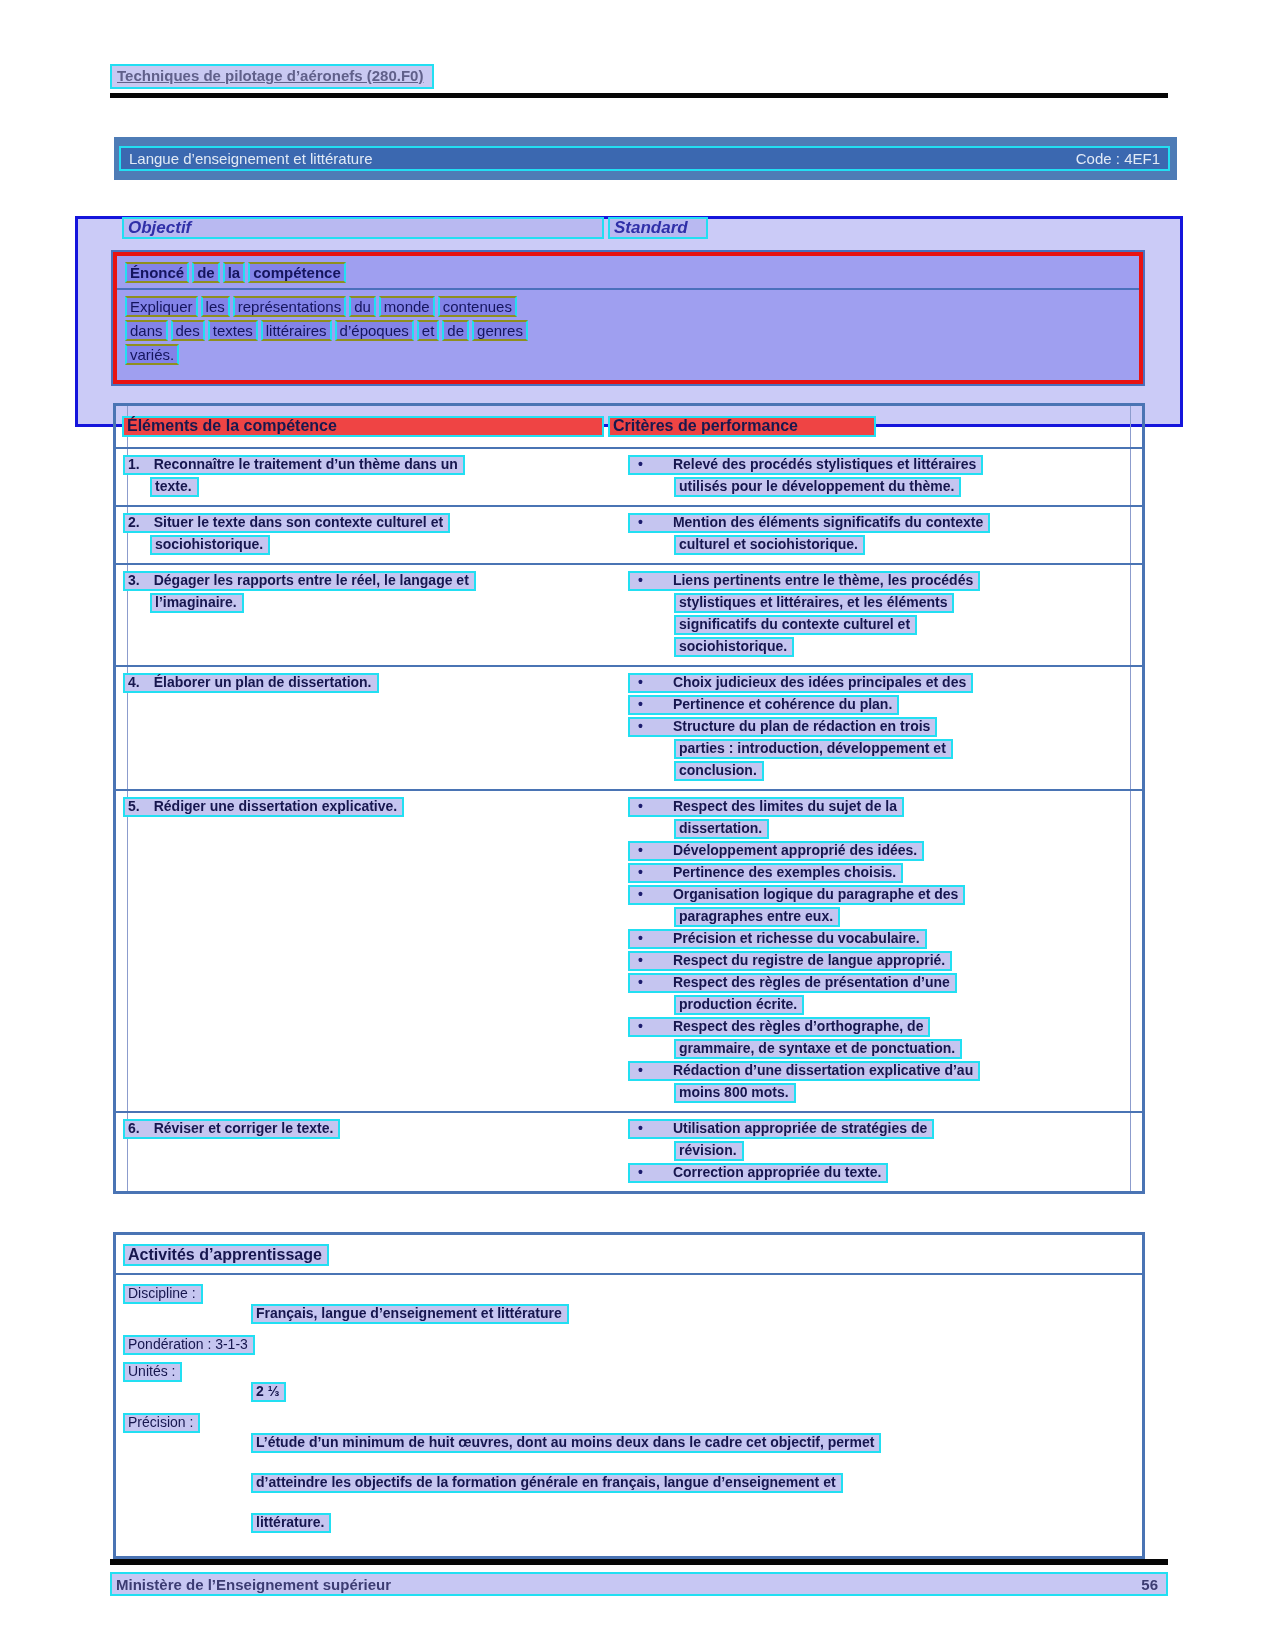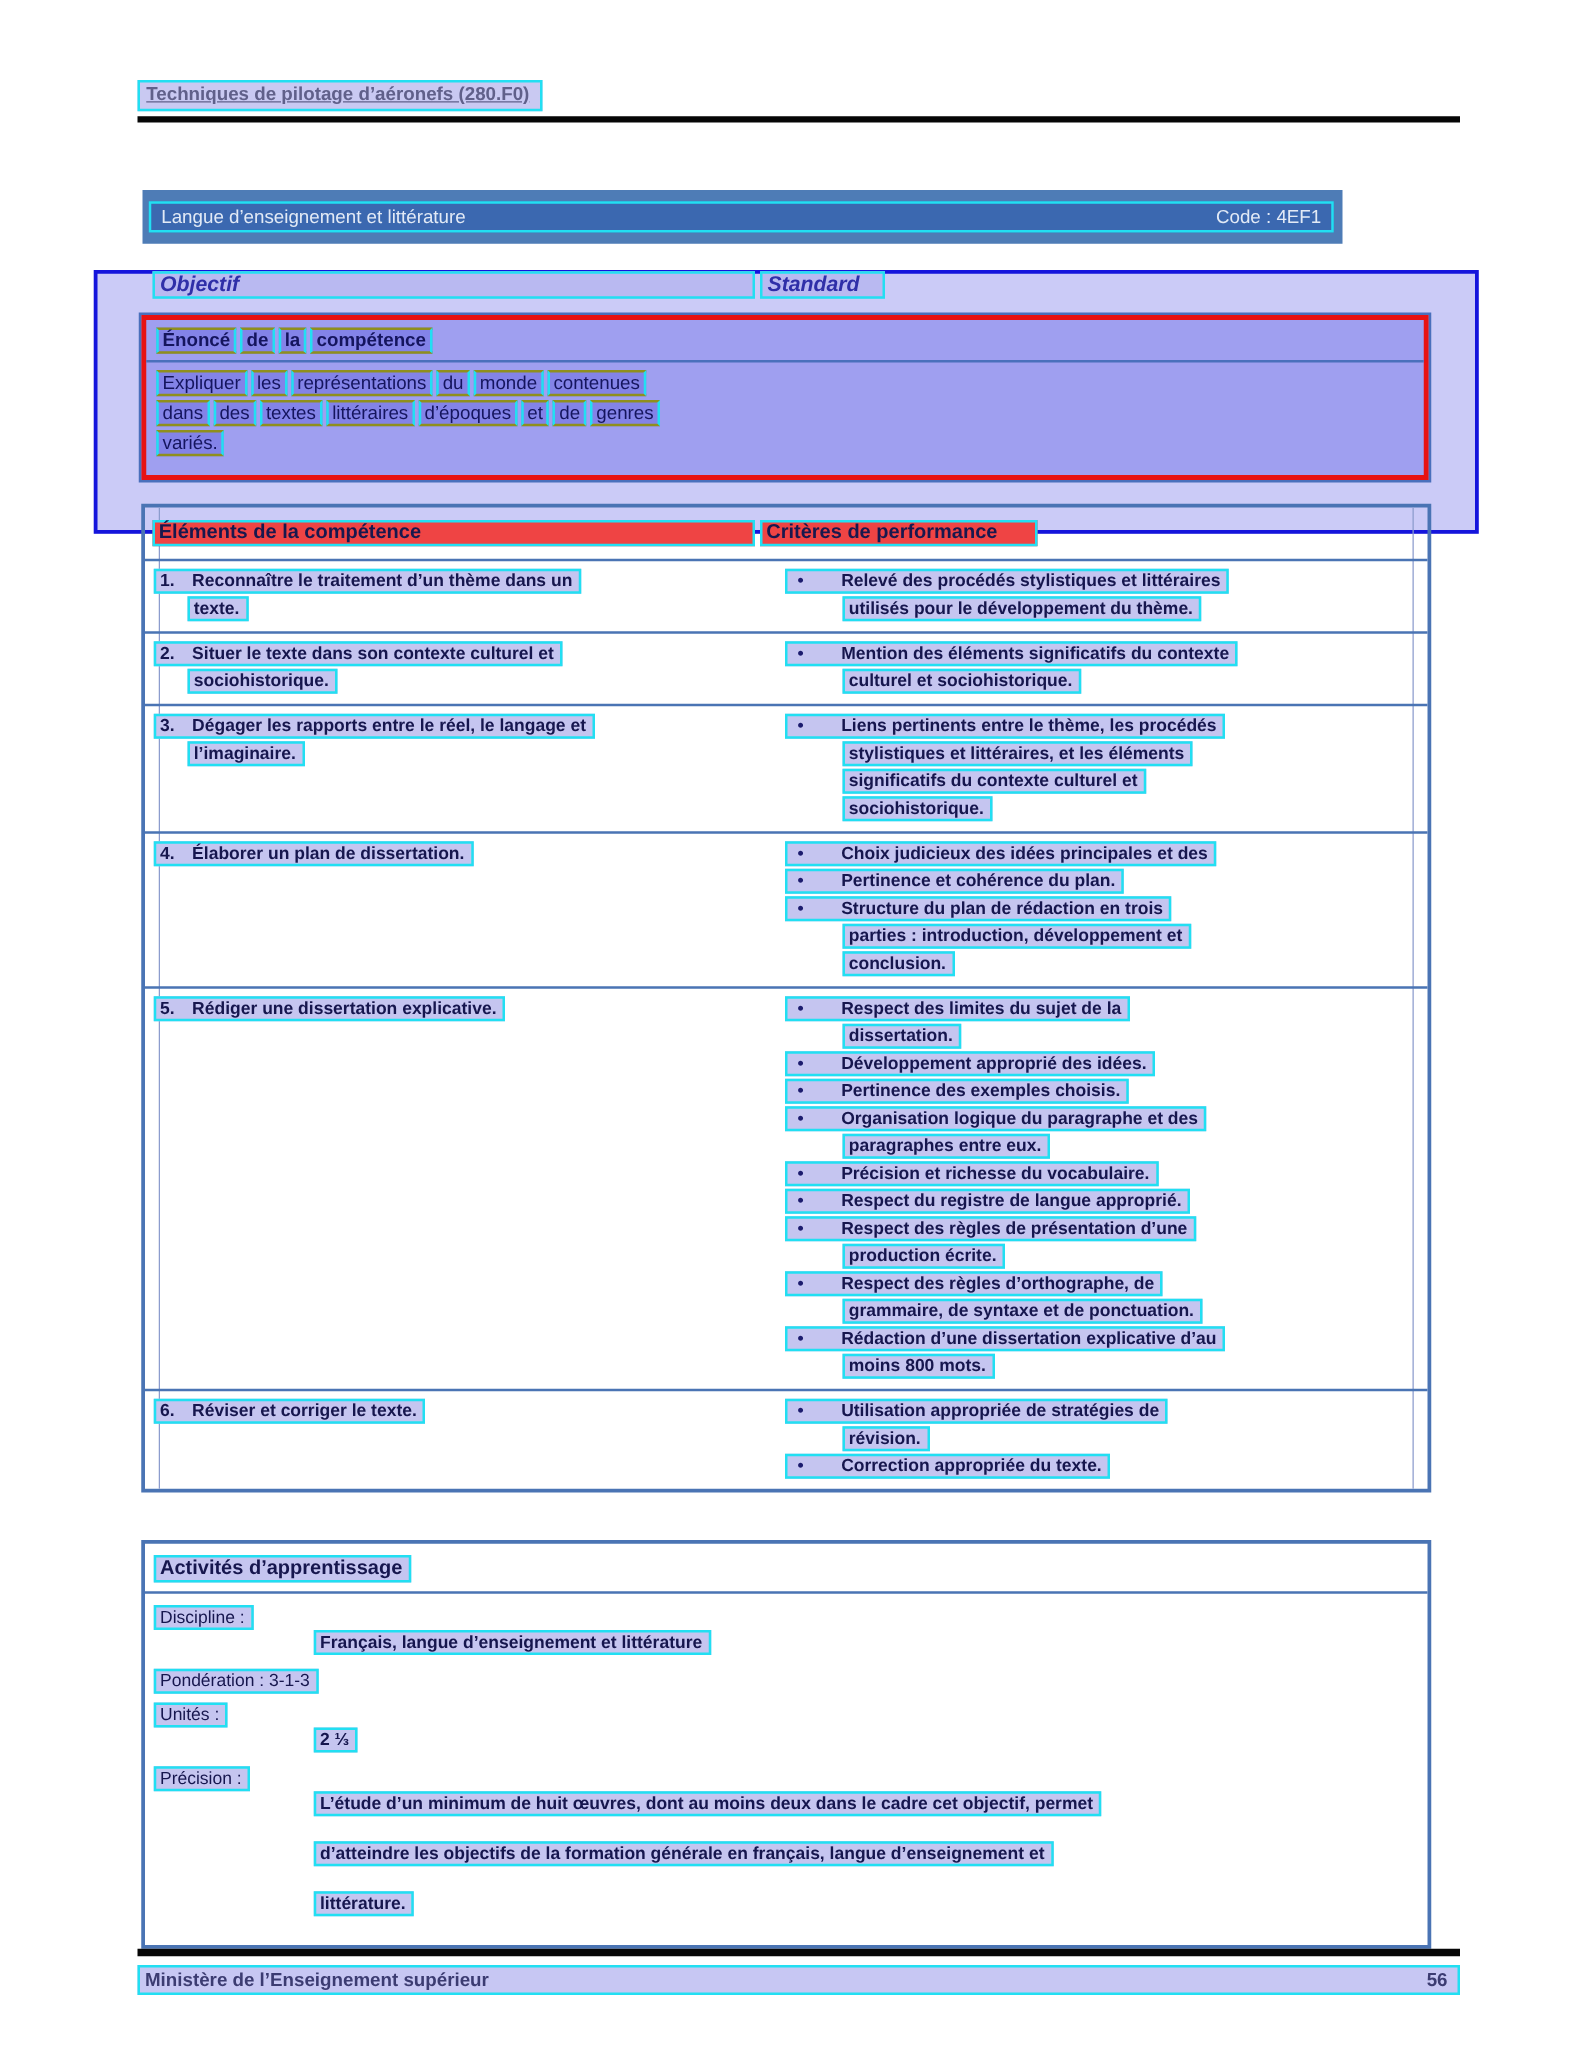--- a/index.html
+++ b/index.html
@@ -12,21 +12,21 @@
   .doc-header{position:absolute; left:110px; top:64px;}
   .doc-header .hl{
     display:inline-block; background:#c9c9f2; border:2px solid #22dff2;
     padding:1px 9px 2px 5px; font-size:15px; font-weight:bold;
     color:#60608a; text-decoration:underline; line-height:18px; white-space:nowrap;
   }
   .rule-black-top{position:absolute; left:110px; top:93px; width:1058px; height:5px; background:#060606;}
   .rule-black-bottom{position:absolute; left:110px; top:1559px; width:1058px; height:6px; background:#060606;}
 
   
-  .title-bar{position:absolute; left:114px; top:152px; width:960px; height:43px; background:#4e7cb6;}
+  .title-bar{position:absolute; left:114px; top:137px; width:1063px; height:43px; background:#4e7cb6;}
   .title-strip{
     position:absolute; left:5px; right:7px; top:9px; height:25px; box-sizing:border-box;
     background:#3b68b0; border:2px solid #22dff2;
     display:flex; justify-content:space-between; align-items:center; padding:0 8px;
     color:#e2eaf6; font-size:15px; line-height:15px; white-space:nowrap;
   }
 
   
   .objectif-outer{
     position:absolute; left:75px; top:216px; width:1108px; height:211px; box-sizing:border-box;
@@ -66,21 +66,21 @@
   .inner-line.l{left:11px;} .inner-line.r{right:11px;}
   .thead{
     position:relative; z-index:1; height:41px; display:flex; align-items:center;
     gap:4px; padding-left:6px;
   }
   .th-bar{
     box-sizing:border-box; height:21px; background:#ef4444; border:2px solid #22dff2;
     font-size:16px; font-weight:bold; color:#18184e; line-height:16px; padding:0 3px;
     white-space:nowrap;
   }
-  .th-bar.left{width:482px;} .th-bar.right{width:222px;}
+  .th-bar.left{width:482px;} .th-bar.right{width:268px;}
   .trow{
     position:relative; z-index:1; display:flex;
     border-top:2px solid #4a74b4; padding:6px 0 6px 0;
   }
   .cell-left{width:512px; padding-left:7px; box-sizing:border-box;}
   .cell-right{flex:1; padding-right:19px;}
   .lline{margin-bottom:2px;font-weight:bold;}
   .lb{
     display:inline-block; box-sizing:border-box; background:#c5c5f0; border:2px solid #22dff2;
     color:#16164e; font-size:14px; line-height:15px; padding:0 5px 1px 3px; white-space:nowrap;

